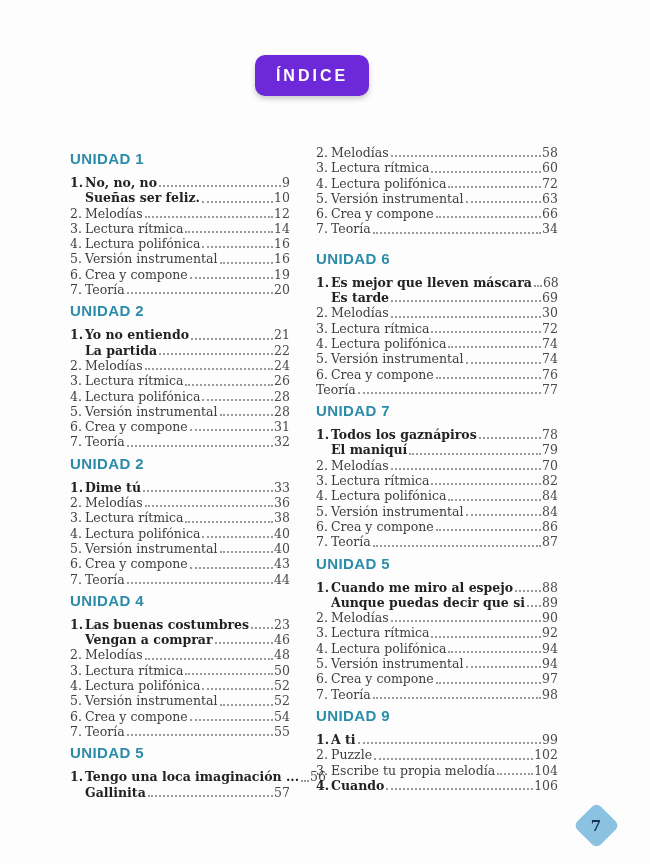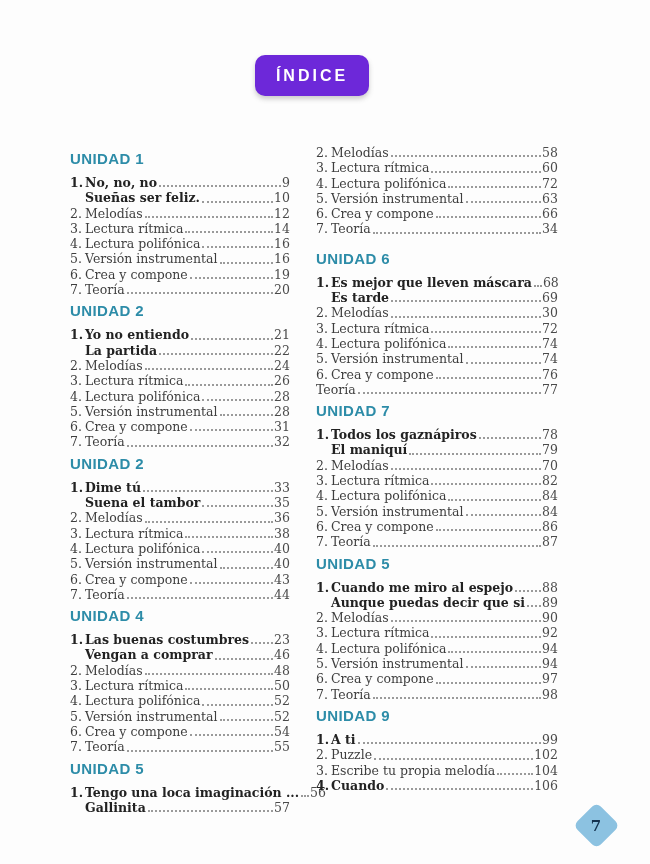--- a/index.html
+++ b/index.html
@@ -196,26 +196,20 @@
         </div>
       </section>
       <section class="unit">
         <h2 class="unit-title">UNIDAD 2</h2>
         <div class="entry bold">
           <span class="num">1.</span>
           <span class="label">Dime tú</span>
           <span class="dots"></span>
           <span class="pg">33</span>
         </div>
-        <div class="entry bold">
-          <span class="num"></span>
-          <span class="label">Suena el tambor</span>
-          <span class="dots"></span>
-          <span class="pg">35</span>
-        </div>
         <div class="entry">
           <span class="num">2.</span>
           <span class="label">Melodías</span>
           <span class="dots"></span>
           <span class="pg">36</span>
         </div>
         <div class="entry">
           <span class="num">3.</span>
           <span class="label">Lectura rítmica</span>
           <span class="dots"></span>

